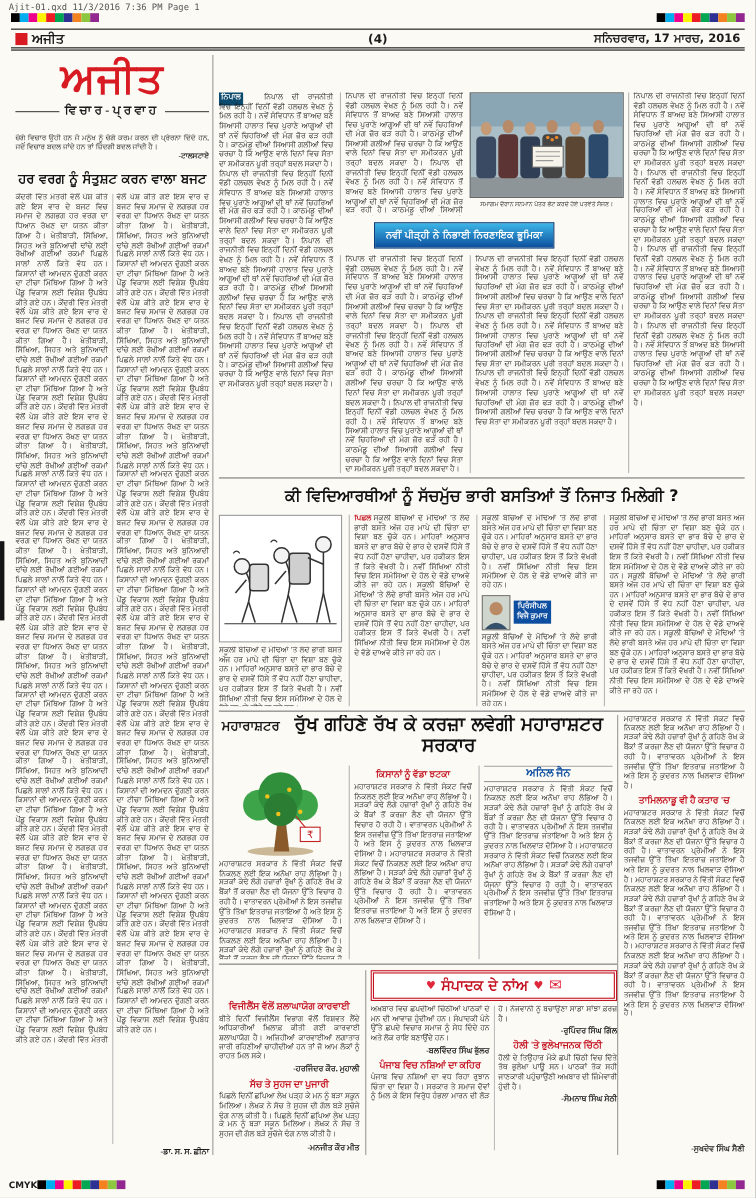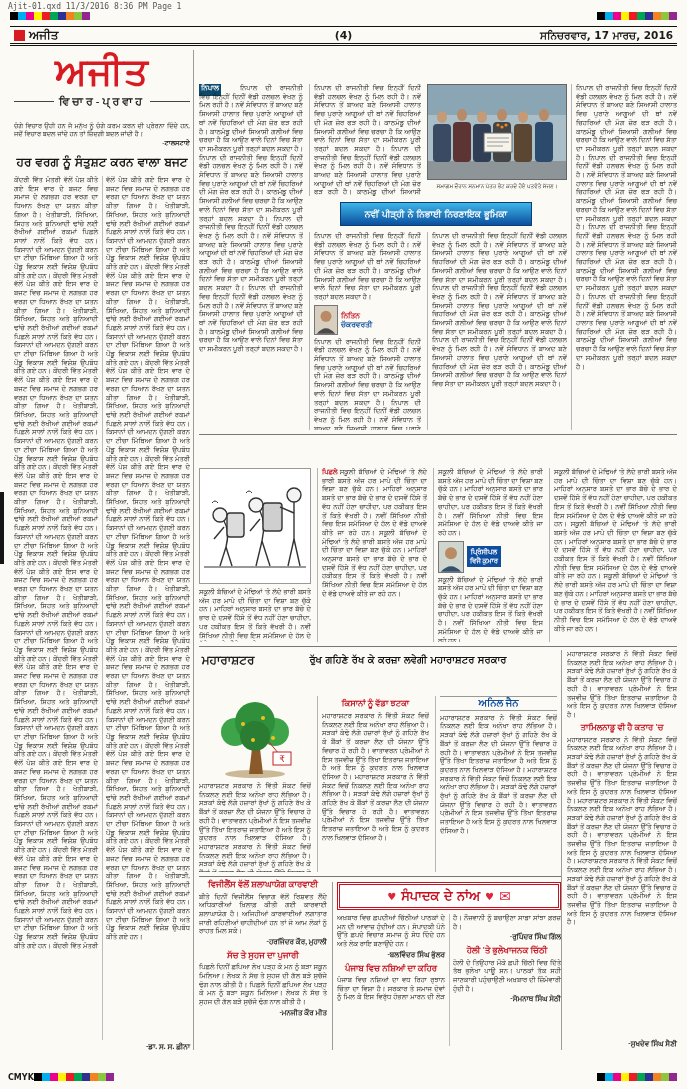--- a/index.html
+++ b/index.html
@@ -38,21 +38,21 @@
   .leadbox{background:#0c4a6e;color:#fff;font-weight:bold;padding:4px 2px;margin-right:19px;font-size:7px}
   .leadred{color:#c41220;font-weight:bold;margin-right:2px}
   .sig{display:block;font-weight:bold;text-align:right;font-size:7.2px;margin:2px 0}
   .redtitle{display:block;color:#c41220;font-weight:bold;font-size:8.6px;line-height:10.5px;text-align:center;margin:3px 0}
 
   .headline{font-family:"DejaVu Sans","Liberation Sans",sans-serif;font-weight:bold;color:#101010;text-align:center;overflow:hidden}
 
   .ed-headline{left:14px;top:154px;width:176px;height:18px;font-size:12px;line-height:17px}
   .ed-byline{left:14px;top:1042px;width:176px;text-align:right;font-weight:bold;font-size:7.4px}
 
-  .caption-banner{left:340px;top:202px;width:192px;height:24px;
+  .caption-banner{left:340px;top:202px;width:164px;height:24px;
       background:linear-gradient(180deg,#3db6e8,#0c4f9e);border:1px solid #093e78;color:#fff;
       font-weight:bold;font-size:9px;display:flex;align-items:center;justify-content:center;text-align:center}
   .photo-frame{border:1px solid #666;background:#a9bec7}
   .photo-caption{font-size:5.6px;line-height:7px;text-align:center;overflow:hidden}
 
   .chip{display:flex;gap:3px;align-items:center;margin:3px 0;break-inside:avoid}
   .headshot{border:1px solid #777;background:#d8cfc0;flex:none}
   .chip-n1{color:#c41220;font-weight:bold;font-size:7.5px;line-height:9px}
   .chip-n2{color:#0d4ea0;font-weight:bold;font-size:7.5px;line-height:9px}
   .chip-lbl{background:#0d4ea0;color:#fff;font-weight:bold;font-size:6.8px;line-height:8.5px;text-align:center;padding:2px 3px}
@@ -75,21 +75,21 @@
   .vr{position:absolute;background:#9b9b9b;width:1px}
   .artifact{position:absolute;background:#151515}
   .cmyk{position:absolute;font-weight:bold;font-size:8px}
   .printline{position:absolute;left:8px;top:2px;font-size:8px;color:#555}
 </style>
 </head>
 <body>
 
 <div class="page">
 
-  <div class="printline mono">Ajit-01.qxd  11/3/2016  8:36 PM  Page 1</div>
+  <div class="printline mono">Ajit-01.qxd  11/3/2016  7:36 PM  Page 1</div>
 
   <div class="regbar" style="left:10px;top:12px">
       <div class="regsq" style="background: rgb(0, 0, 0);"></div>
       <div class="regsq" style="background: rgb(0, 174, 239);"></div>
       <div class="regsq" style="background: rgb(236, 0, 140);"></div>
       <div class="regsq" style="background: rgb(255, 242, 0);"></div>
       <div class="regsq" style="background: rgb(237, 28, 36);"></div>
       <div class="regsq" style="background: rgb(0, 166, 81);"></div>
       <div class="regsq" style="background: rgb(46, 49, 146);"></div>
       <div class="regsq" style="background: rgb(245, 130, 32);"></div>
@@ -201,40 +201,30 @@
         <circle cx="74" cy="42" r="1.6" fill="#e8882a"></circle>
         <circle cx="78" cy="40" r="1.6" fill="#e8882a"></circle>
     </svg>
   </div>
   <div class="abs photo-caption" style="left:427px;top:183px;width:140px;height:16px">ਸਮਾਗਮ ਦੌਰਾਨ ਸਨਮਾਨ ਪੱਤਰ ਭੇਟ ਕਰਦੇ ਹੋਏ ਪਤਵੰਤੇ ਸੱਜਣ।</div>
 
   <div class="abs caption-banner sans">ਨਵੀਂ ਪੀੜ੍ਹੀ ਨੇ ਨਿਭਾਈ ਨਿਰਣਾਇਕ ਭੂਮਿਕਾ</div>
 
   <div class="abs col bl" style="left:309px;top:232px;width:112px;height:198px">
     <span>ਨਿਪਾਲ ਦੀ ਰਾਜਨੀਤੀ ਵਿਚ ਇਨ੍ਹੀਂ ਦਿਨੀਂ ਵੱਡੀ ਹਲਚਲ ਵੇਖਣ ਨੂੰ ਮਿਲ ਰਹੀ ਹੈ। ਨਵੇਂ ਸੰਵਿਧਾਨ ਤੋਂ ਬਾਅਦ ਬਣੇ ਸਿਆਸੀ ਹਾਲਾਤ ਵਿਚ ਪੁਰਾਣੇ ਆਗੂਆਂ ਦੀ ਥਾਂ ਨਵੇਂ ਚਿਹਰਿਆਂ ਦੀ ਮੰਗ ਜ਼ੋਰ ਫੜ ਰਹੀ ਹੈ। ਕਾਠਮੰਡੂ ਦੀਆਂ ਸਿਆਸੀ ਗਲੀਆਂ ਵਿਚ ਚਰਚਾ ਹੈ ਕਿ ਆਉਣ ਵਾਲੇ ਦਿਨਾਂ ਵਿਚ ਸੱਤਾ ਦਾ ਸਮੀਕਰਨ ਪੂਰੀ ਤਰ੍ਹਾਂ ਬਦਲ ਸਕਦਾ ਹੈ।</span>
-    <span class="chip">
-      <svg class="headshot" width="24" height="30" viewBox="0 0 24 30">
-        <rect width="24" height="30" fill="#d8cfc0"></rect>
-          <circle cx="12" cy="11" r="6" fill="#b98a63"></circle>
-          <path d="M2 30 Q12 18 22 30 Z" fill="#4a4a4a"></path>
-      </svg>
-      <span>
-        <span class="chip-n1" style="display:block">ਨਿਤਿਨ</span>
-        <span class="chip-n2" style="display:block">ਚੱਕਰਵਰਤੀ</span>
-      </span>
-    </span>
     <span>ਨਿਪਾਲ ਦੀ ਰਾਜਨੀਤੀ ਵਿਚ ਇਨ੍ਹੀਂ ਦਿਨੀਂ ਵੱਡੀ ਹਲਚਲ ਵੇਖਣ ਨੂੰ ਮਿਲ ਰਹੀ ਹੈ। ਨਵੇਂ ਸੰਵਿਧਾਨ ਤੋਂ ਬਾਅਦ ਬਣੇ ਸਿਆਸੀ ਹਾਲਾਤ ਵਿਚ ਪੁਰਾਣੇ ਆਗੂਆਂ ਦੀ ਥਾਂ ਨਵੇਂ ਚਿਹਰਿਆਂ ਦੀ ਮੰਗ ਜ਼ੋਰ ਫੜ ਰਹੀ ਹੈ। ਕਾਠਮੰਡੂ ਦੀਆਂ ਸਿਆਸੀ ਗਲੀਆਂ ਵਿਚ ਚਰਚਾ ਹੈ ਕਿ ਆਉਣ ਵਾਲੇ ਦਿਨਾਂ ਵਿਚ ਸੱਤਾ ਦਾ ਸਮੀਕਰਨ ਪੂਰੀ ਤਰ੍ਹਾਂ ਬਦਲ ਸਕਦਾ ਹੈ। ਨਿਪਾਲ ਦੀ ਰਾਜਨੀਤੀ ਵਿਚ ਇਨ੍ਹੀਂ ਦਿਨੀਂ ਵੱਡੀ ਹਲਚਲ ਵੇਖਣ ਨੂੰ ਮਿਲ ਰਹੀ ਹੈ। ਨਵੇਂ ਸੰਵਿਧਾਨ ਤੋਂ ਬਾਅਦ ਬਣੇ ਸਿਆਸੀ ਹਾਲਾਤ ਵਿਚ ਪੁਰਾਣੇ ਆਗੂਆਂ ਦੀ ਥਾਂ ਨਵੇਂ ਚਿਹਰਿਆਂ ਦੀ ਮੰਗ ਜ਼ੋਰ ਫੜ ਰਹੀ ਹੈ। ਕਾਠਮੰਡੂ ਦੀਆਂ ਸਿਆਸੀ ਗਲੀਆਂ ਵਿਚ ਚਰਚਾ ਹੈ ਕਿ ਆਉਣ ਵਾਲੇ ਦਿਨਾਂ ਵਿਚ ਸੱਤਾ ਦਾ ਸਮੀਕਰਨ ਪੂਰੀ ਤਰ੍ਹਾਂ ਬਦਲ ਸਕਦਾ ਹੈ।</span>
   </div>
 
   <div class="abs col bl" style="left:427px;top:232px;width:140px;height:198px">ਨਿਪਾਲ ਦੀ ਰਾਜਨੀਤੀ ਵਿਚ ਇਨ੍ਹੀਂ ਦਿਨੀਂ ਵੱਡੀ ਹਲਚਲ ਵੇਖਣ ਨੂੰ ਮਿਲ ਰਹੀ ਹੈ। ਨਵੇਂ ਸੰਵਿਧਾਨ ਤੋਂ ਬਾਅਦ ਬਣੇ ਸਿਆਸੀ ਹਾਲਾਤ ਵਿਚ ਪੁਰਾਣੇ ਆਗੂਆਂ ਦੀ ਥਾਂ ਨਵੇਂ ਚਿਹਰਿਆਂ ਦੀ ਮੰਗ ਜ਼ੋਰ ਫੜ ਰਹੀ ਹੈ। ਕਾਠਮੰਡੂ ਦੀਆਂ ਸਿਆਸੀ ਗਲੀਆਂ ਵਿਚ ਚਰਚਾ ਹੈ ਕਿ ਆਉਣ ਵਾਲੇ ਦਿਨਾਂ ਵਿਚ ਸੱਤਾ ਦਾ ਸਮੀਕਰਨ ਪੂਰੀ ਤਰ੍ਹਾਂ ਬਦਲ ਸਕਦਾ ਹੈ। ਨਿਪਾਲ ਦੀ ਰਾਜਨੀਤੀ ਵਿਚ ਇਨ੍ਹੀਂ ਦਿਨੀਂ ਵੱਡੀ ਹਲਚਲ ਵੇਖਣ ਨੂੰ ਮਿਲ ਰਹੀ ਹੈ। ਨਵੇਂ ਸੰਵਿਧਾਨ ਤੋਂ ਬਾਅਦ ਬਣੇ ਸਿਆਸੀ ਹਾਲਾਤ ਵਿਚ ਪੁਰਾਣੇ ਆਗੂਆਂ ਦੀ ਥਾਂ ਨਵੇਂ ਚਿਹਰਿਆਂ ਦੀ ਮੰਗ ਜ਼ੋਰ ਫੜ ਰਹੀ ਹੈ। ਕਾਠਮੰਡੂ ਦੀਆਂ ਸਿਆਸੀ ਗਲੀਆਂ ਵਿਚ ਚਰਚਾ ਹੈ ਕਿ ਆਉਣ ਵਾਲੇ ਦਿਨਾਂ ਵਿਚ ਸੱਤਾ ਦਾ ਸਮੀਕਰਨ ਪੂਰੀ ਤਰ੍ਹਾਂ ਬਦਲ ਸਕਦਾ ਹੈ। ਨਿਪਾਲ ਦੀ ਰਾਜਨੀਤੀ ਵਿਚ ਇਨ੍ਹੀਂ ਦਿਨੀਂ ਵੱਡੀ ਹਲਚਲ ਵੇਖਣ ਨੂੰ ਮਿਲ ਰਹੀ ਹੈ। ਨਵੇਂ ਸੰਵਿਧਾਨ ਤੋਂ ਬਾਅਦ ਬਣੇ ਸਿਆਸੀ ਹਾਲਾਤ ਵਿਚ ਪੁਰਾਣੇ ਆਗੂਆਂ ਦੀ ਥਾਂ ਨਵੇਂ ਚਿਹਰਿਆਂ ਦੀ ਮੰਗ ਜ਼ੋਰ ਫੜ ਰਹੀ ਹੈ। ਕਾਠਮੰਡੂ ਦੀਆਂ ਸਿਆਸੀ ਗਲੀਆਂ ਵਿਚ ਚਰਚਾ ਹੈ ਕਿ ਆਉਣ ਵਾਲੇ ਦਿਨਾਂ ਵਿਚ ਸੱਤਾ ਦਾ ਸਮੀਕਰਨ ਪੂਰੀ ਤਰ੍ਹਾਂ ਬਦਲ ਸਕਦਾ ਹੈ।</div>
 
   <div class="abs col bl" style="left:571px;top:84px;width:106px;height:346px">ਨਿਪਾਲ ਦੀ ਰਾਜਨੀਤੀ ਵਿਚ ਇਨ੍ਹੀਂ ਦਿਨੀਂ ਵੱਡੀ ਹਲਚਲ ਵੇਖਣ ਨੂੰ ਮਿਲ ਰਹੀ ਹੈ। ਨਵੇਂ ਸੰਵਿਧਾਨ ਤੋਂ ਬਾਅਦ ਬਣੇ ਸਿਆਸੀ ਹਾਲਾਤ ਵਿਚ ਪੁਰਾਣੇ ਆਗੂਆਂ ਦੀ ਥਾਂ ਨਵੇਂ ਚਿਹਰਿਆਂ ਦੀ ਮੰਗ ਜ਼ੋਰ ਫੜ ਰਹੀ ਹੈ। ਕਾਠਮੰਡੂ ਦੀਆਂ ਸਿਆਸੀ ਗਲੀਆਂ ਵਿਚ ਚਰਚਾ ਹੈ ਕਿ ਆਉਣ ਵਾਲੇ ਦਿਨਾਂ ਵਿਚ ਸੱਤਾ ਦਾ ਸਮੀਕਰਨ ਪੂਰੀ ਤਰ੍ਹਾਂ ਬਦਲ ਸਕਦਾ ਹੈ। ਨਿਪਾਲ ਦੀ ਰਾਜਨੀਤੀ ਵਿਚ ਇਨ੍ਹੀਂ ਦਿਨੀਂ ਵੱਡੀ ਹਲਚਲ ਵੇਖਣ ਨੂੰ ਮਿਲ ਰਹੀ ਹੈ। ਨਵੇਂ ਸੰਵਿਧਾਨ ਤੋਂ ਬਾਅਦ ਬਣੇ ਸਿਆਸੀ ਹਾਲਾਤ ਵਿਚ ਪੁਰਾਣੇ ਆਗੂਆਂ ਦੀ ਥਾਂ ਨਵੇਂ ਚਿਹਰਿਆਂ ਦੀ ਮੰਗ ਜ਼ੋਰ ਫੜ ਰਹੀ ਹੈ। ਕਾਠਮੰਡੂ ਦੀਆਂ ਸਿਆਸੀ ਗਲੀਆਂ ਵਿਚ ਚਰਚਾ ਹੈ ਕਿ ਆਉਣ ਵਾਲੇ ਦਿਨਾਂ ਵਿਚ ਸੱਤਾ ਦਾ ਸਮੀਕਰਨ ਪੂਰੀ ਤਰ੍ਹਾਂ ਬਦਲ ਸਕਦਾ ਹੈ। ਨਿਪਾਲ ਦੀ ਰਾਜਨੀਤੀ ਵਿਚ ਇਨ੍ਹੀਂ ਦਿਨੀਂ ਵੱਡੀ ਹਲਚਲ ਵੇਖਣ ਨੂੰ ਮਿਲ ਰਹੀ ਹੈ। ਨਵੇਂ ਸੰਵਿਧਾਨ ਤੋਂ ਬਾਅਦ ਬਣੇ ਸਿਆਸੀ ਹਾਲਾਤ ਵਿਚ ਪੁਰਾਣੇ ਆਗੂਆਂ ਦੀ ਥਾਂ ਨਵੇਂ ਚਿਹਰਿਆਂ ਦੀ ਮੰਗ ਜ਼ੋਰ ਫੜ ਰਹੀ ਹੈ। ਕਾਠਮੰਡੂ ਦੀਆਂ ਸਿਆਸੀ ਗਲੀਆਂ ਵਿਚ ਚਰਚਾ ਹੈ ਕਿ ਆਉਣ ਵਾਲੇ ਦਿਨਾਂ ਵਿਚ ਸੱਤਾ ਦਾ ਸਮੀਕਰਨ ਪੂਰੀ ਤਰ੍ਹਾਂ ਬਦਲ ਸਕਦਾ ਹੈ। ਨਿਪਾਲ ਦੀ ਰਾਜਨੀਤੀ ਵਿਚ ਇਨ੍ਹੀਂ ਦਿਨੀਂ ਵੱਡੀ ਹਲਚਲ ਵੇਖਣ ਨੂੰ ਮਿਲ ਰਹੀ ਹੈ। ਨਵੇਂ ਸੰਵਿਧਾਨ ਤੋਂ ਬਾਅਦ ਬਣੇ ਸਿਆਸੀ ਹਾਲਾਤ ਵਿਚ ਪੁਰਾਣੇ ਆਗੂਆਂ ਦੀ ਥਾਂ ਨਵੇਂ ਚਿਹਰਿਆਂ ਦੀ ਮੰਗ ਜ਼ੋਰ ਫੜ ਰਹੀ ਹੈ। ਕਾਠਮੰਡੂ ਦੀਆਂ ਸਿਆਸੀ ਗਲੀਆਂ ਵਿਚ ਚਰਚਾ ਹੈ ਕਿ ਆਉਣ ਵਾਲੇ ਦਿਨਾਂ ਵਿਚ ਸੱਤਾ ਦਾ ਸਮੀਕਰਨ ਪੂਰੀ ਤਰ੍ਹਾਂ ਬਦਲ ਸਕਦਾ ਹੈ।</div>
 
   <div class="hr" style="left:199px;top:434px;width:478px"></div>
 
+  <div class="abs headline" style="left:199px;top:440px;width:478px;height:24px;font-size:14.5px;line-height:22px">ਕੀ ਵਿਦਿਆਰਥੀਆਂ ਨੂੰ ਸੱਚਮੁੱਚ ਭਾਰੀ ਬਸਤਿਆਂ ਤੋਂ ਨਿਜਾਤ ਮਿਲੇਗੀ ?</div>
 
   <div class="abs" style="left:199px;top:468px;width:112px;height:116px;border:1px solid #999;background:#fff">
     <svg width="110" height="114" viewBox="0 0 110 114">
       <rect width="110" height="114" fill="#ffffff"></rect>
       <line x1="4" y1="98" x2="106" y2="98" stroke="#333" stroke-width="1"></line>
       <circle cx="20" cy="46" r="7" fill="#f3f3f3" stroke="#333" stroke-width="1.4"></circle>
       <path d="M24 52 Q30 62 26 78" fill="none" stroke="#333" stroke-width="1.4"></path>
       <rect x="27" y="44" width="17" height="24" rx="3" fill="#dcdcdc" stroke="#333" stroke-width="1.4"></rect>
       <line x1="26" y1="78" x2="20" y2="97" stroke="#333" stroke-width="1.4"></line>
       <line x1="26" y1="78" x2="32" y2="97" stroke="#333" stroke-width="1.4"></line>
@@ -275,21 +265,21 @@
       </span>
     </span>
     <span>ਸਕੂਲੀ ਬੱਚਿਆਂ ਦੇ ਮੋਢਿਆਂ 'ਤੇ ਲੱਦੇ ਭਾਰੀ ਬਸਤੇ ਅੱਜ ਹਰ ਮਾਪੇ ਦੀ ਚਿੰਤਾ ਦਾ ਵਿਸ਼ਾ ਬਣ ਚੁੱਕੇ ਹਨ। ਮਾਹਿਰਾਂ ਅਨੁਸਾਰ ਬਸਤੇ ਦਾ ਭਾਰ ਬੱਚੇ ਦੇ ਭਾਰ ਦੇ ਦਸਵੇਂ ਹਿੱਸੇ ਤੋਂ ਵੱਧ ਨਹੀਂ ਹੋਣਾ ਚਾਹੀਦਾ, ਪਰ ਹਕੀਕਤ ਇਸ ਤੋਂ ਕਿਤੇ ਵੱਖਰੀ ਹੈ। ਨਵੀਂ ਸਿੱਖਿਆ ਨੀਤੀ ਵਿਚ ਇਸ ਸਮੱਸਿਆ ਦੇ ਹੱਲ ਦੇ ਵੱਡੇ ਦਾਅਵੇ ਕੀਤੇ ਜਾ ਰਹੇ ਹਨ।</span>
   </div>
 
   <div class="abs col bl" style="left:549px;top:468px;width:128px;height:174px">ਸਕੂਲੀ ਬੱਚਿਆਂ ਦੇ ਮੋਢਿਆਂ 'ਤੇ ਲੱਦੇ ਭਾਰੀ ਬਸਤੇ ਅੱਜ ਹਰ ਮਾਪੇ ਦੀ ਚਿੰਤਾ ਦਾ ਵਿਸ਼ਾ ਬਣ ਚੁੱਕੇ ਹਨ। ਮਾਹਿਰਾਂ ਅਨੁਸਾਰ ਬਸਤੇ ਦਾ ਭਾਰ ਬੱਚੇ ਦੇ ਭਾਰ ਦੇ ਦਸਵੇਂ ਹਿੱਸੇ ਤੋਂ ਵੱਧ ਨਹੀਂ ਹੋਣਾ ਚਾਹੀਦਾ, ਪਰ ਹਕੀਕਤ ਇਸ ਤੋਂ ਕਿਤੇ ਵੱਖਰੀ ਹੈ। ਨਵੀਂ ਸਿੱਖਿਆ ਨੀਤੀ ਵਿਚ ਇਸ ਸਮੱਸਿਆ ਦੇ ਹੱਲ ਦੇ ਵੱਡੇ ਦਾਅਵੇ ਕੀਤੇ ਜਾ ਰਹੇ ਹਨ। ਸਕੂਲੀ ਬੱਚਿਆਂ ਦੇ ਮੋਢਿਆਂ 'ਤੇ ਲੱਦੇ ਭਾਰੀ ਬਸਤੇ ਅੱਜ ਹਰ ਮਾਪੇ ਦੀ ਚਿੰਤਾ ਦਾ ਵਿਸ਼ਾ ਬਣ ਚੁੱਕੇ ਹਨ। ਮਾਹਿਰਾਂ ਅਨੁਸਾਰ ਬਸਤੇ ਦਾ ਭਾਰ ਬੱਚੇ ਦੇ ਭਾਰ ਦੇ ਦਸਵੇਂ ਹਿੱਸੇ ਤੋਂ ਵੱਧ ਨਹੀਂ ਹੋਣਾ ਚਾਹੀਦਾ, ਪਰ ਹਕੀਕਤ ਇਸ ਤੋਂ ਕਿਤੇ ਵੱਖਰੀ ਹੈ। ਨਵੀਂ ਸਿੱਖਿਆ ਨੀਤੀ ਵਿਚ ਇਸ ਸਮੱਸਿਆ ਦੇ ਹੱਲ ਦੇ ਵੱਡੇ ਦਾਅਵੇ ਕੀਤੇ ਜਾ ਰਹੇ ਹਨ। ਸਕੂਲੀ ਬੱਚਿਆਂ ਦੇ ਮੋਢਿਆਂ 'ਤੇ ਲੱਦੇ ਭਾਰੀ ਬਸਤੇ ਅੱਜ ਹਰ ਮਾਪੇ ਦੀ ਚਿੰਤਾ ਦਾ ਵਿਸ਼ਾ ਬਣ ਚੁੱਕੇ ਹਨ। ਮਾਹਿਰਾਂ ਅਨੁਸਾਰ ਬਸਤੇ ਦਾ ਭਾਰ ਬੱਚੇ ਦੇ ਭਾਰ ਦੇ ਦਸਵੇਂ ਹਿੱਸੇ ਤੋਂ ਵੱਧ ਨਹੀਂ ਹੋਣਾ ਚਾਹੀਦਾ, ਪਰ ਹਕੀਕਤ ਇਸ ਤੋਂ ਕਿਤੇ ਵੱਖਰੀ ਹੈ। ਨਵੀਂ ਸਿੱਖਿਆ ਨੀਤੀ ਵਿਚ ਇਸ ਸਮੱਸਿਆ ਦੇ ਹੱਲ ਦੇ ਵੱਡੇ ਦਾਅਵੇ ਕੀਤੇ ਜਾ ਰਹੇ ਹਨ।</div>
 
   <div class="hr" style="left:199px;top:646px;width:478px"></div>
 
   <div class="abs kicker">ਮਹਾਰਾਸ਼ਟਰ</div>
-  <div class="abs headline" style="left:259px;top:650px;width:298px;height:40px;font-size:10px;line-height:19px">ਰੁੱਖ ਗਹਿਣੇ ਰੱਖ ਕੇ ਕਰਜ਼ਾ ਲਵੇਗੀ ਮਹਾਰਾਸ਼ਟਰ ਸਰਕਾਰ</div>
+  <div class="abs headline" style="left:259px;top:650px;width:298px;height:40px;font-size:17px;line-height:19px">ਰੁੱਖ ਗਹਿਣੇ ਰੱਖ ਕੇ ਕਰਜ਼ਾ ਲਵੇਗੀ ਮਹਾਰਾਸ਼ਟਰ ਸਰਕਾਰ</div>
 
   <div class="abs col" style="left:199px;top:696px;width:112px;height:176px">
     <svg width="104" height="84" viewBox="0 0 104 84" style="display:block;margin:0 auto 2px">
       <ellipse cx="52" cy="78" rx="30" ry="4" fill="#cbb896"></ellipse>
       <path d="M46 78 L50 44 L56 44 L60 78 Z" fill="#8a5a2b"></path>
       <circle cx="32" cy="36" r="14" fill="#3da44a"></circle>
       <circle cx="72" cy="36" r="14" fill="#3da44a"></circle>
       <circle cx="52" cy="26" r="20" fill="#2f8f3a"></circle>
       <circle cx="52" cy="40" r="15" fill="#2a7d33"></circle>
       <circle cx="40" cy="28" r="2" fill="#f2c21a"></circle>
@@ -316,21 +306,21 @@
   <div class="vr" style="left:561px;top:650px;height:400px"></div>
   <div class="abs col" style="left:567px;top:650px;width:110px;height:384px">
     <span>ਮਹਾਰਾਸ਼ਟਰ ਸਰਕਾਰ ਨੇ ਵਿੱਤੀ ਸੰਕਟ ਵਿਚੋਂ ਨਿਕਲਣ ਲਈ ਇਕ ਅਨੋਖਾ ਰਾਹ ਲੱਭਿਆ ਹੈ। ਸੜਕਾਂ ਕੰਢੇ ਲੱਗੇ ਹਜ਼ਾਰਾਂ ਰੁੱਖਾਂ ਨੂੰ ਗਹਿਣੇ ਰੱਖ ਕੇ ਬੈਂਕਾਂ ਤੋਂ ਕਰਜ਼ਾ ਲੈਣ ਦੀ ਯੋਜਨਾ ਉੱਤੇ ਵਿਚਾਰ ਹੋ ਰਹੀ ਹੈ। ਵਾਤਾਵਰਨ ਪ੍ਰੇਮੀਆਂ ਨੇ ਇਸ ਤਜਵੀਜ਼ ਉੱਤੇ ਤਿੱਖਾ ਇਤਰਾਜ਼ ਜਤਾਇਆ ਹੈ ਅਤੇ ਇਸ ਨੂੰ ਕੁਦਰਤ ਨਾਲ ਖਿਲਵਾੜ ਦੱਸਿਆ ਹੈ।</span>
     <span class="subhead">ਤਾਮਿਲਨਾਡੂ ਵੀ ਹੈ ਕਤਾਰ 'ਚ</span>
     <span>ਮਹਾਰਾਸ਼ਟਰ ਸਰਕਾਰ ਨੇ ਵਿੱਤੀ ਸੰਕਟ ਵਿਚੋਂ ਨਿਕਲਣ ਲਈ ਇਕ ਅਨੋਖਾ ਰਾਹ ਲੱਭਿਆ ਹੈ। ਸੜਕਾਂ ਕੰਢੇ ਲੱਗੇ ਹਜ਼ਾਰਾਂ ਰੁੱਖਾਂ ਨੂੰ ਗਹਿਣੇ ਰੱਖ ਕੇ ਬੈਂਕਾਂ ਤੋਂ ਕਰਜ਼ਾ ਲੈਣ ਦੀ ਯੋਜਨਾ ਉੱਤੇ ਵਿਚਾਰ ਹੋ ਰਹੀ ਹੈ। ਵਾਤਾਵਰਨ ਪ੍ਰੇਮੀਆਂ ਨੇ ਇਸ ਤਜਵੀਜ਼ ਉੱਤੇ ਤਿੱਖਾ ਇਤਰਾਜ਼ ਜਤਾਇਆ ਹੈ ਅਤੇ ਇਸ ਨੂੰ ਕੁਦਰਤ ਨਾਲ ਖਿਲਵਾੜ ਦੱਸਿਆ ਹੈ। ਮਹਾਰਾਸ਼ਟਰ ਸਰਕਾਰ ਨੇ ਵਿੱਤੀ ਸੰਕਟ ਵਿਚੋਂ ਨਿਕਲਣ ਲਈ ਇਕ ਅਨੋਖਾ ਰਾਹ ਲੱਭਿਆ ਹੈ। ਸੜਕਾਂ ਕੰਢੇ ਲੱਗੇ ਹਜ਼ਾਰਾਂ ਰੁੱਖਾਂ ਨੂੰ ਗਹਿਣੇ ਰੱਖ ਕੇ ਬੈਂਕਾਂ ਤੋਂ ਕਰਜ਼ਾ ਲੈਣ ਦੀ ਯੋਜਨਾ ਉੱਤੇ ਵਿਚਾਰ ਹੋ ਰਹੀ ਹੈ। ਵਾਤਾਵਰਨ ਪ੍ਰੇਮੀਆਂ ਨੇ ਇਸ ਤਜਵੀਜ਼ ਉੱਤੇ ਤਿੱਖਾ ਇਤਰਾਜ਼ ਜਤਾਇਆ ਹੈ ਅਤੇ ਇਸ ਨੂੰ ਕੁਦਰਤ ਨਾਲ ਖਿਲਵਾੜ ਦੱਸਿਆ ਹੈ। ਮਹਾਰਾਸ਼ਟਰ ਸਰਕਾਰ ਨੇ ਵਿੱਤੀ ਸੰਕਟ ਵਿਚੋਂ ਨਿਕਲਣ ਲਈ ਇਕ ਅਨੋਖਾ ਰਾਹ ਲੱਭਿਆ ਹੈ। ਸੜਕਾਂ ਕੰਢੇ ਲੱਗੇ ਹਜ਼ਾਰਾਂ ਰੁੱਖਾਂ ਨੂੰ ਗਹਿਣੇ ਰੱਖ ਕੇ ਬੈਂਕਾਂ ਤੋਂ ਕਰਜ਼ਾ ਲੈਣ ਦੀ ਯੋਜਨਾ ਉੱਤੇ ਵਿਚਾਰ ਹੋ ਰਹੀ ਹੈ। ਵਾਤਾਵਰਨ ਪ੍ਰੇਮੀਆਂ ਨੇ ਇਸ ਤਜਵੀਜ਼ ਉੱਤੇ ਤਿੱਖਾ ਇਤਰਾਜ਼ ਜਤਾਇਆ ਹੈ ਅਤੇ ਇਸ ਨੂੰ ਕੁਦਰਤ ਨਾਲ ਖਿਲਵਾੜ ਦੱਸਿਆ ਹੈ।</span>
   </div>
   <div class="abs sig" style="left:567px;top:1038px;width:110px">-ਸੁਖਦੇਵ ਸਿੰਘ ਸੈਣੀ</div>
 
   <div class="hr" style="left:199px;top:876px;width:362px"></div>
 
-  <div class="abs col" style="left:199px;top:876px;width:128px;height:168px">
+  <div class="abs col" style="left:199px;top:906px;width:128px;height:168px">
     <span class="redtitle">ਵਿਜੀਲੈਂਸ ਵੱਲੋਂ ਸ਼ਲਾਘਾਯੋਗ ਕਾਰਵਾਈ</span>
     <span>ਬੀਤੇ ਦਿਨੀਂ ਵਿਜੀਲੈਂਸ ਵਿਭਾਗ ਵੱਲੋਂ ਰਿਸ਼ਵਤ ਲੈਂਦੇ ਅਧਿਕਾਰੀਆਂ ਖ਼ਿਲਾਫ਼ ਕੀਤੀ ਗਈ ਕਾਰਵਾਈ ਸ਼ਲਾਘਾਯੋਗ ਹੈ। ਅਜਿਹੀਆਂ ਕਾਰਵਾਈਆਂ ਲਗਾਤਾਰ ਜਾਰੀ ਰਹਿਣੀਆਂ ਚਾਹੀਦੀਆਂ ਹਨ ਤਾਂ ਜੋ ਆਮ ਲੋਕਾਂ ਨੂੰ ਰਾਹਤ ਮਿਲ ਸਕੇ।</span>
     <span class="sig">-ਹਰਜਿੰਦਰ ਕੌਰ, ਮੁਹਾਲੀ</span>
     <span class="redtitle">ਸੱਚ ਤੇ ਸੁਹਜ ਦਾ ਪੁਜਾਰੀ</span>
     <span>ਪਿਛਲੇ ਦਿਨੀਂ ਛਪਿਆ ਲੇਖ ਪੜ੍ਹ ਕੇ ਮਨ ਨੂੰ ਬੜਾ ਸਕੂਨ ਮਿਲਿਆ। ਲੇਖਕ ਨੇ ਸੱਚ ਤੇ ਸੁਹਜ ਦੀ ਗੱਲ ਬੜੇ ਸੁਚੱਜੇ ਢੰਗ ਨਾਲ ਕੀਤੀ ਹੈ। ਪਿਛਲੇ ਦਿਨੀਂ ਛਪਿਆ ਲੇਖ ਪੜ੍ਹ ਕੇ ਮਨ ਨੂੰ ਬੜਾ ਸਕੂਨ ਮਿਲਿਆ। ਲੇਖਕ ਨੇ ਸੱਚ ਤੇ ਸੁਹਜ ਦੀ ਗੱਲ ਬੜੇ ਸੁਚੱਜੇ ਢੰਗ ਨਾਲ ਕੀਤੀ ਹੈ।</span>
     <span class="sig">-ਮਨਜੀਤ ਕੌਰ ਮੀਤ</span>
   </div>
 
   <div class="vr" style="left:332px;top:882px;height:168px"></div>
 

